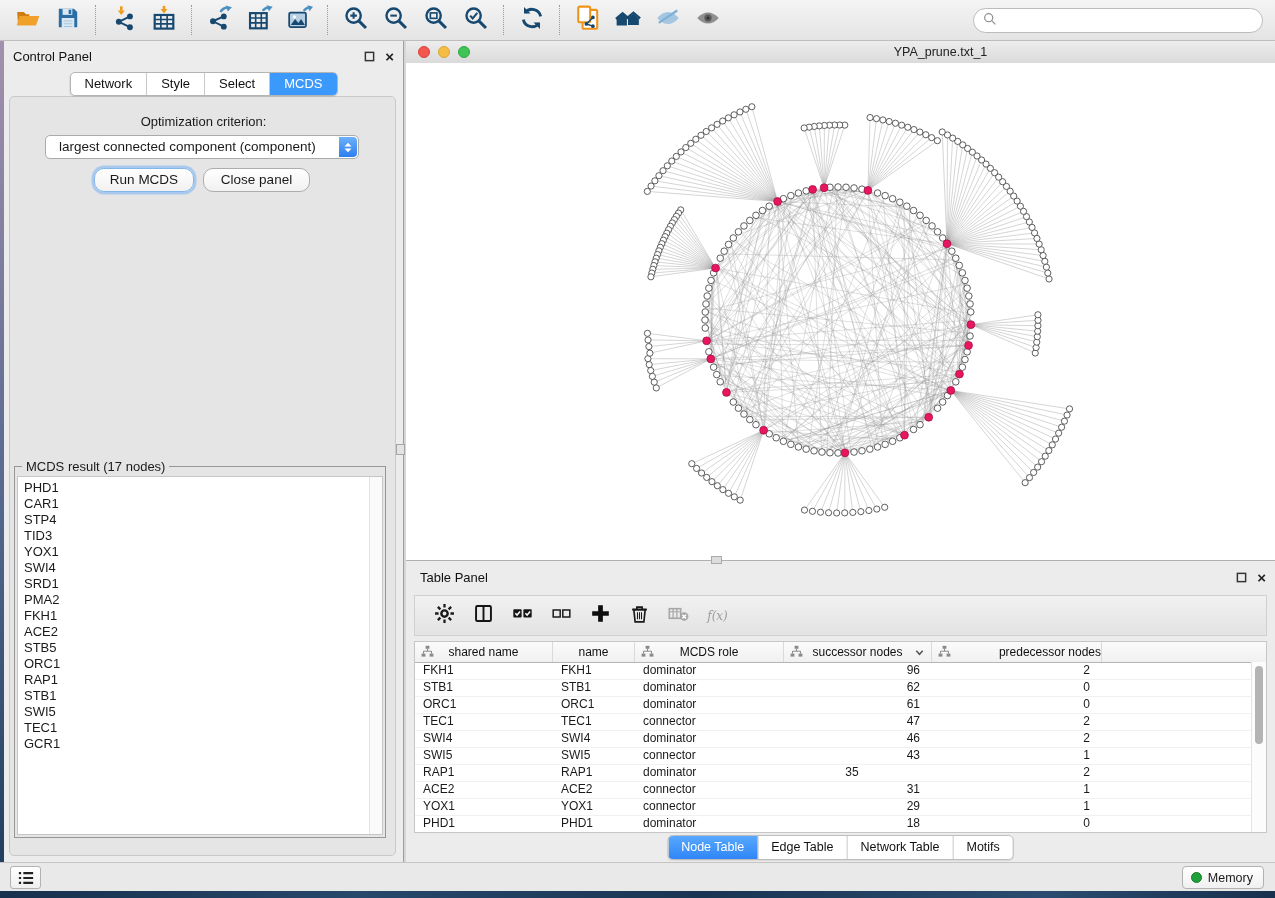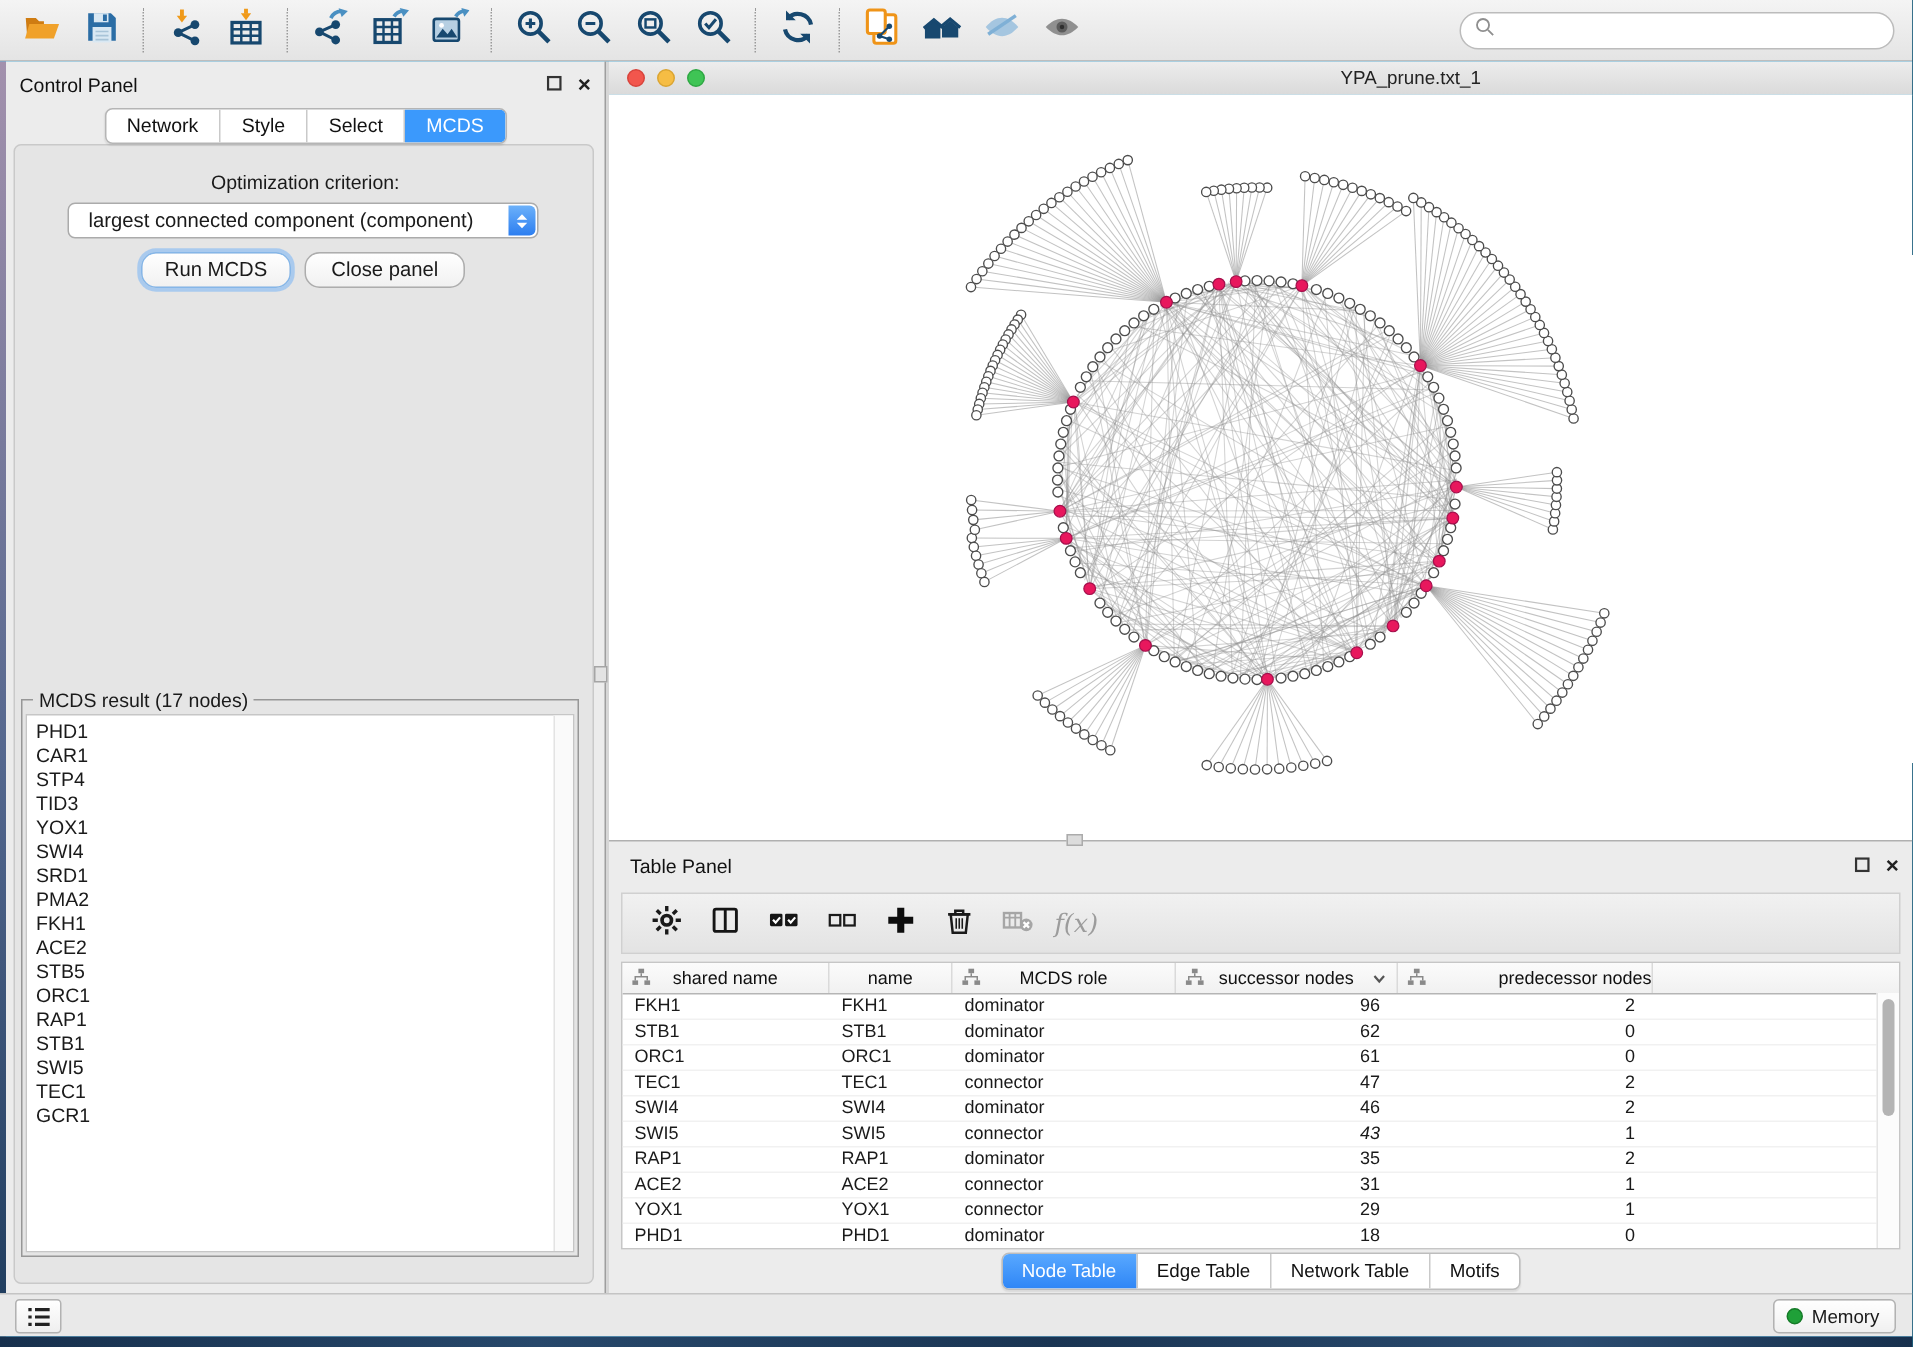--- a/index.html
+++ b/index.html
@@ -83,21 +83,21 @@
   #net-svg{width:869px;height:497px;display:block;}
 
   
   #table-panel{left:406px;top:560px;width:869px;height:302px;background:#ececec;
                border-top:1px solid #b0b0b0;box-sizing:border-box;}
   #tp-toolbar{position:absolute;left:8px;right:8px;top:34px;height:41px;box-sizing:border-box;
               background:linear-gradient(#f1f1f1,#e3e3e3);border:1px solid #d0d0d0;
               display:flex;align-items:center;padding-left:10px;}
   .ttbtn{width:39px;height:34px;display:flex;align-items:center;justify-content:center;}
   .ttbtn svg{width:21px;height:21px;}
-  .fx{font-family:"DejaVu Serif","Liberation Serif",serif;font-style:italic;font-size:17px;color:#9c9c9c;}
+  .fx{font-family:"DejaVu Serif","Liberation Serif",serif;font-style:italic;font-size:12px;color:#9c9c9c;}
   #tbl{position:absolute;left:8px;right:8px;top:80px;height:192px;background:#fff;
        border:1px solid #c6c6c6;box-sizing:border-box;overflow:hidden;}
   #tbl-head{display:flex;height:20px;background:linear-gradient(#fbfbfb,#f1f1f1);
             border-bottom:1px solid #b5b5b5;}
   .th{position:relative;font-size:12px;line-height:20px;text-align:center;color:#111;
       border-right:1px solid #dadada;box-sizing:border-box;flex-shrink:0;}
   .th.fill{flex:1;border-right:none;}
   .tree-ic{position:absolute;left:6px;top:3px;}
   .chev-ic{position:absolute;right:6px;top:5px;}
   .tr{display:flex;height:16px;border-bottom:1px solid #f1f1f1;}
@@ -1141,28 +1141,28 @@
             <div class="td lft" style="width: 138px;">SWI4</div>
             <div class="td lft" style="width: 82px;">SWI4</div>
             <div class="td lft" style="width: 149px;">dominator</div>
             <div class="td rgt" style="width: 148px;">46</div>
             <div class="td rgt" style="width: 170px;">2</div>
           </div>
           <div class="tr">
             <div class="td lft" style="width: 138px;">SWI5</div>
             <div class="td lft" style="width: 82px;">SWI5</div>
             <div class="td lft" style="width: 149px;">connector</div>
-            <div class="td rgt" style="width: 148px; font-style: italic;">43</div>
+            <div class="td rgt" style="width: 148px;">43</div>
             <div class="td rgt" style="width: 170px;">1</div>
           </div>
           <div class="tr">
             <div class="td lft" style="width: 138px;">RAP1</div>
             <div class="td lft" style="width: 82px;">RAP1</div>
             <div class="td lft" style="width: 149px;">dominator</div>
-            <div class="td rgt" style="width: 148px;">35</div>
+            <div class="td rgt" style="width: 148px; text-align: center;">35</div>
             <div class="td rgt" style="width: 170px;">2</div>
           </div>
           <div class="tr">
             <div class="td lft" style="width: 138px;">ACE2</div>
             <div class="td lft" style="width: 82px;">ACE2</div>
             <div class="td lft" style="width: 149px;">connector</div>
             <div class="td rgt" style="width: 148px;">31</div>
             <div class="td rgt" style="width: 170px;">1</div>
           </div>
           <div class="tr">

